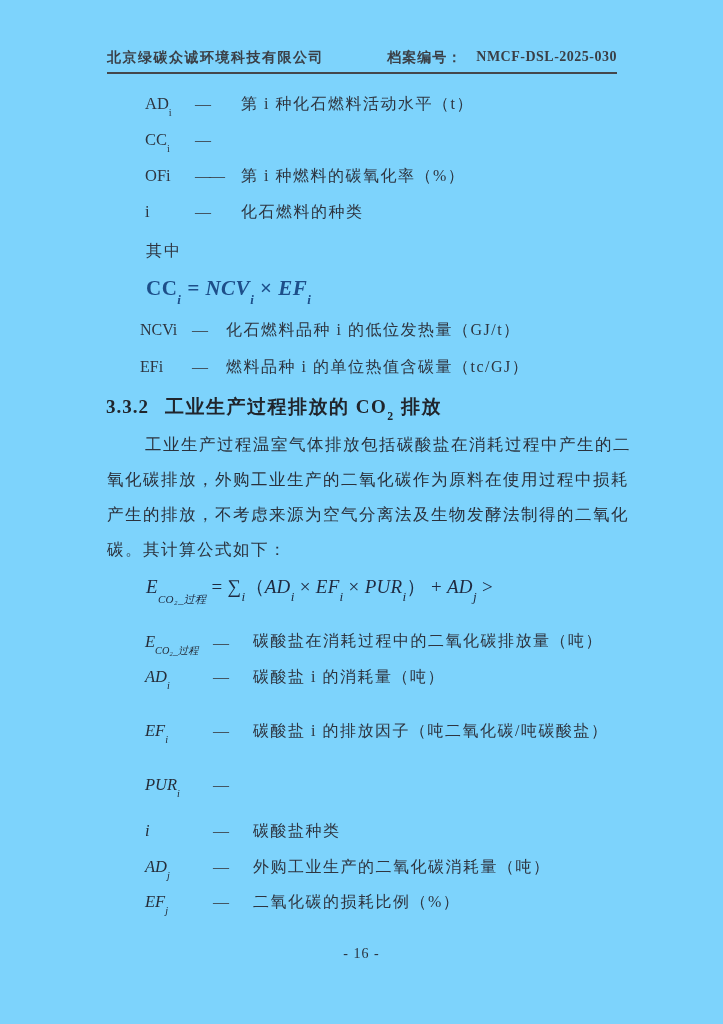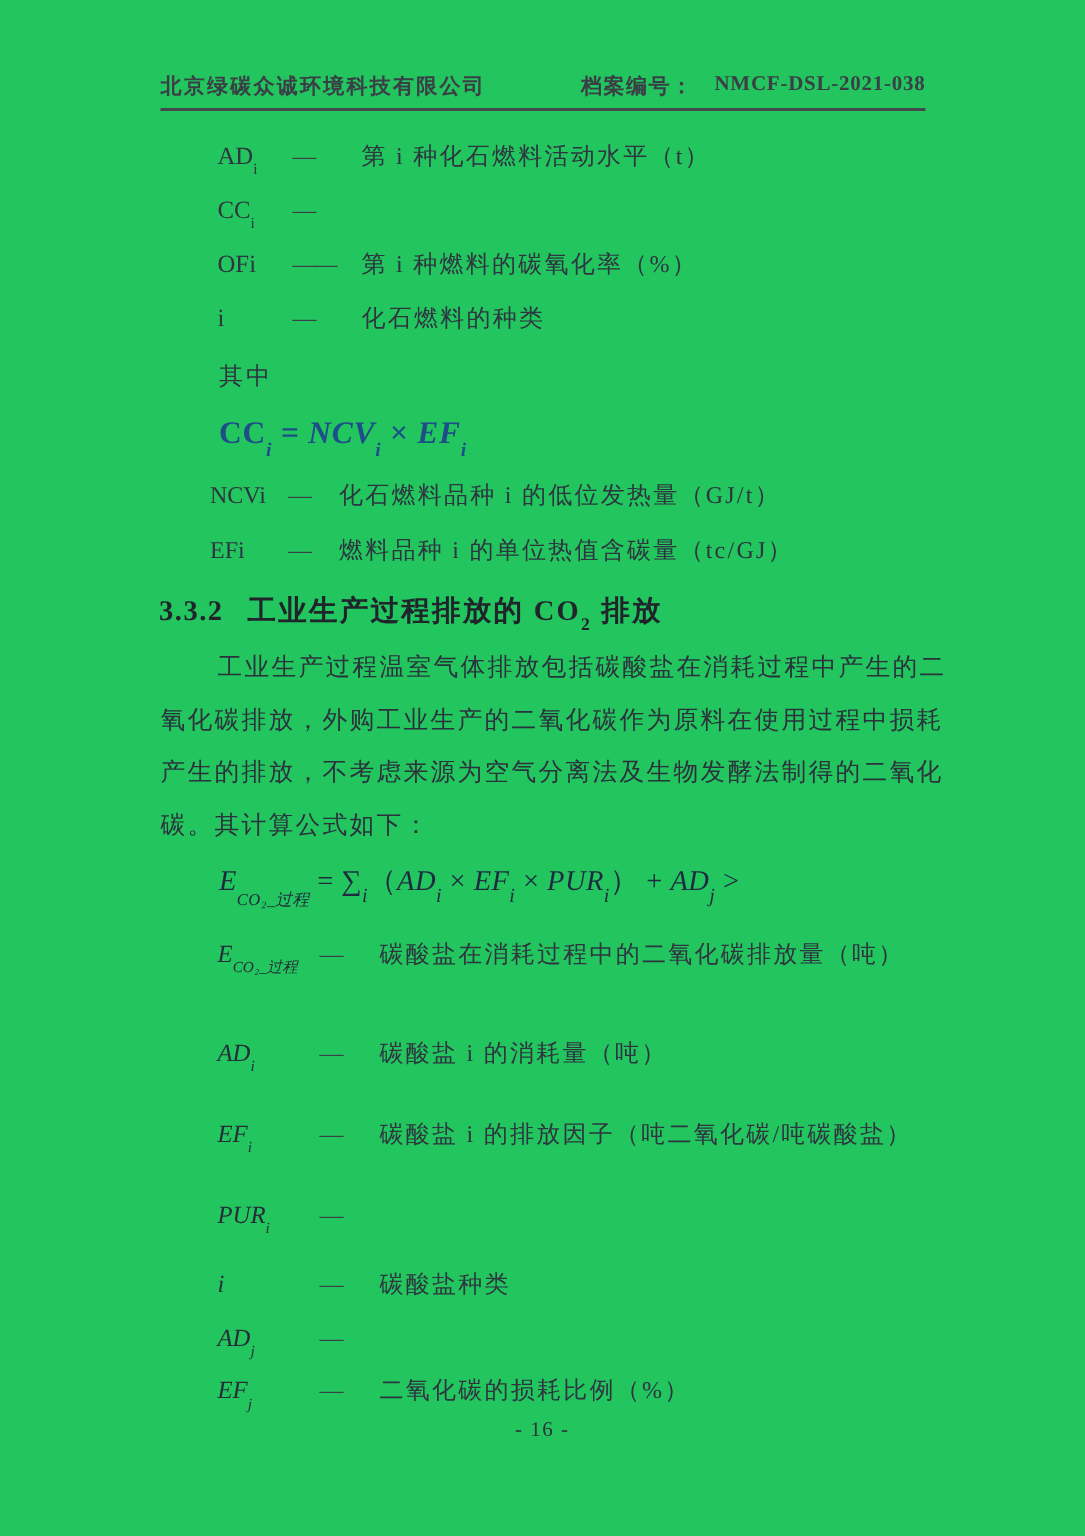--- a/index.html
+++ b/index.html
@@ -3,21 +3,21 @@
 <meta charset="utf-8">
 <style>
   * { margin: 0; padding: 0; box-sizing: border-box; }
   html, body { width: 723px; height: 1024px; background: #ffffff; }
   body {
     font-family: "Liberation Serif", "DejaVu Serif", serif;
     color: #2e3540;
     position: relative;
     overflow: hidden;
   }
-  .page { position: absolute; inset: 0; background: #22c55e; }
+  .page { position: absolute; inset: 0; background: #7dd3fc; }
 
   
   .header {
     position: absolute; top: 46px; left: 107px; width: 510px; height: 28px;
     display: flex; justify-content: space-between; align-items: flex-end;
     border-bottom: 2px solid #44474c;
     padding-bottom: 5px;
     font-size: 14px; font-weight: bold; color: #3a3f46;
   }
   .header .company { letter-spacing: 1.5px; }
@@ -89,21 +89,21 @@
   }
   .formula-e .rm { font-style: normal; }
   .formula-e sub.sm { font-size: 58%; bottom: -5px; }
   .formula-e sub.sm2 { font-size: 70%; position: relative; bottom: -3px; line-height: 0; }
 
   
   .list-bottom { position: absolute; top: 626px; left: 145px; width: 475px; }
   .list-bottom .defrow { height: 26px; }
   .list-bottom .sym { width: 68px; font-size: 16.5px; font-style: italic; color: #262e3a; }
   .list-bottom .dash { width: 40px; color: #3a4048; font-style: normal; }
-  .list-bottom .defrow:nth-child(1) { margin-bottom: 40px; }
+  .list-bottom .defrow:nth-child(1) { margin-bottom: 15px; align-items: flex-end; }
   .list-bottom .defrow:nth-child(2) { margin-bottom: 28px; }
   .list-bottom .defrow:nth-child(3) { margin-bottom: 28px; }
   .list-bottom .defrow:nth-child(4) { margin-bottom: 20px; }
   .list-bottom .defrow:nth-child(5) { margin-bottom: 10px; }
   .list-bottom .defrow:nth-child(6) { margin-bottom: 9px; }
 
   
   .footer {
     position: absolute; top: 946px; left: 0; width: 723px;
     text-align: center; font-size: 14px; color: #2b323d;
@@ -112,21 +112,21 @@
 </style>
 </head>
 <body>
 
 <div class="page">
 
   <div class="header">
     <span class="company">北京绿碳众诚环境科技有限公司</span>
     <span class="right">
       <span class="archive-label">档案编号：</span>
-      <span class="archive-number">NMCF-DSL-2021-038</span>
+      <span class="archive-number">NMCF-DSL-2025-030</span>
     </span>
   </div>
 
   <div class="list-top">
     <div class="defrow">
       <span class="sym"><span>AD</span><sub class="sm">i</sub></span>
       <span class="dash">—</span>
       <span class="desc">第 i 种化石燃料活动水平（t）</span>
     </div>
     <div class="defrow">
@@ -200,20 +200,21 @@
       <span class="dash">—</span>
     </div>
     <div class="defrow">
       <span class="sym"><span>i</span><sub class="sm"></sub></span>
       <span class="dash">—</span>
       <span class="desc">碳酸盐种类</span>
     </div>
     <div class="defrow">
       <span class="sym"><span>AD</span><sub class="sm">j</sub></span>
       <span class="dash">—</span>
+      <span class="desc">外购工业生产的二氧化碳消耗量（吨）</span>
     </div>
     <div class="defrow">
       <span class="sym"><span>EF</span><sub class="sm">j</sub></span>
       <span class="dash">—</span>
       <span class="desc">二氧化碳的损耗比例（%）</span>
     </div>
   </div>
 
   <div class="footer">- 16 -</div>
 

